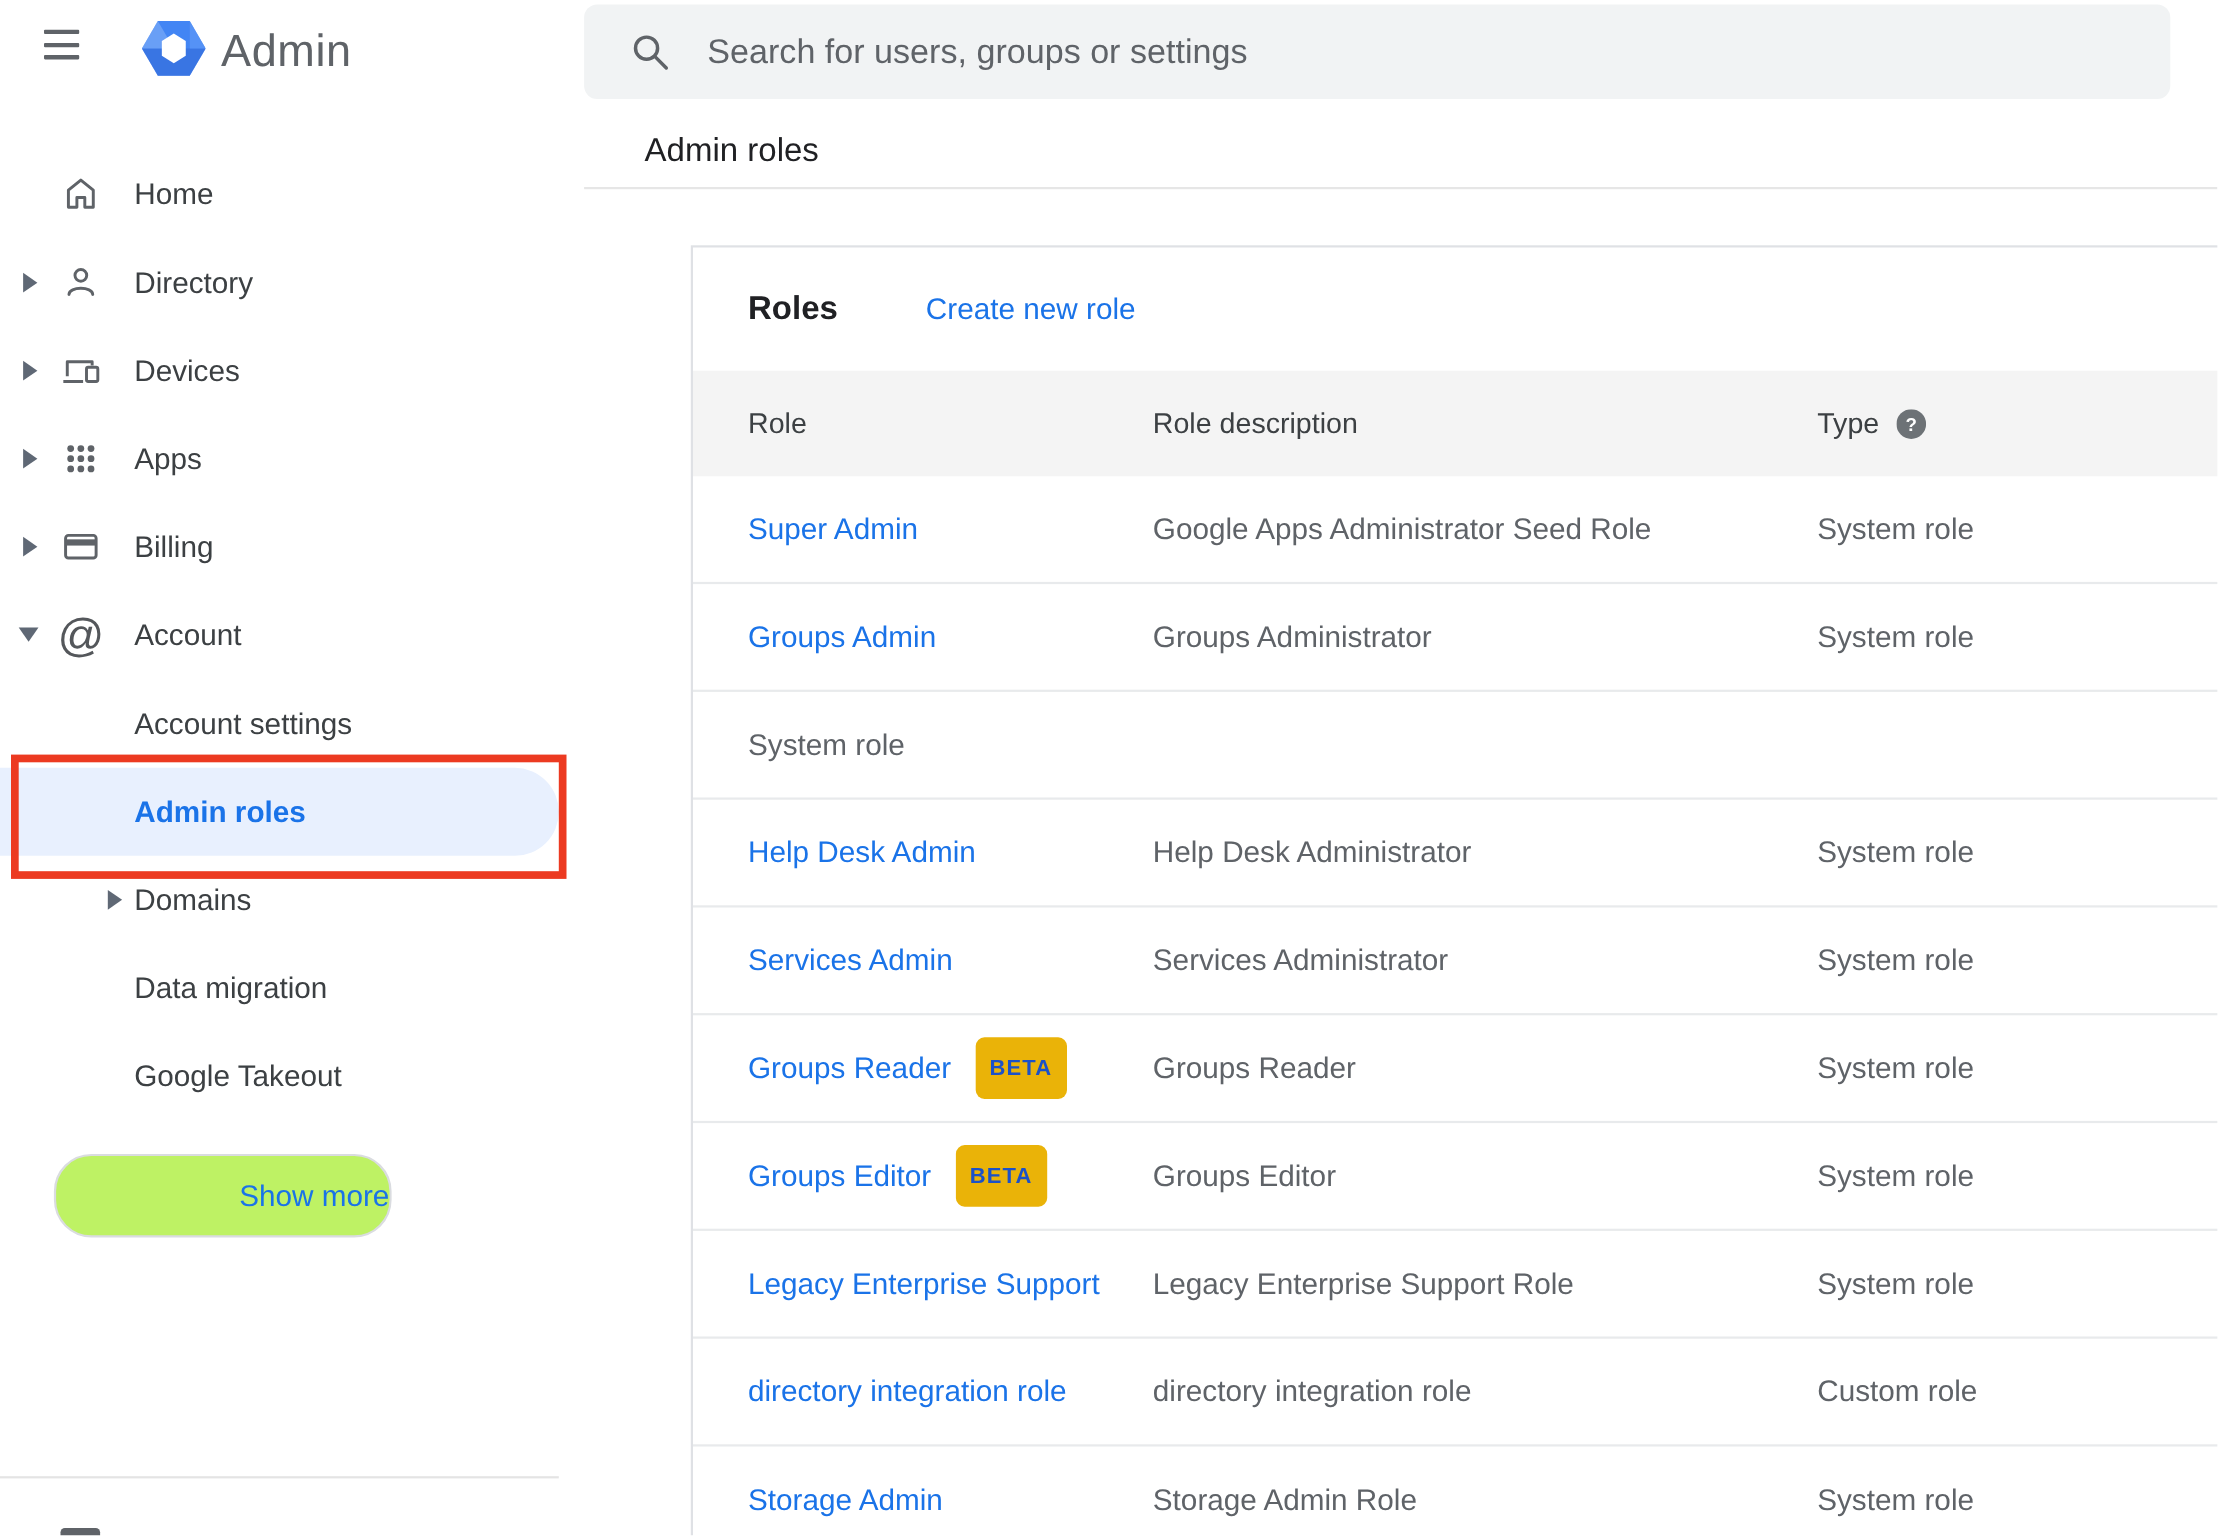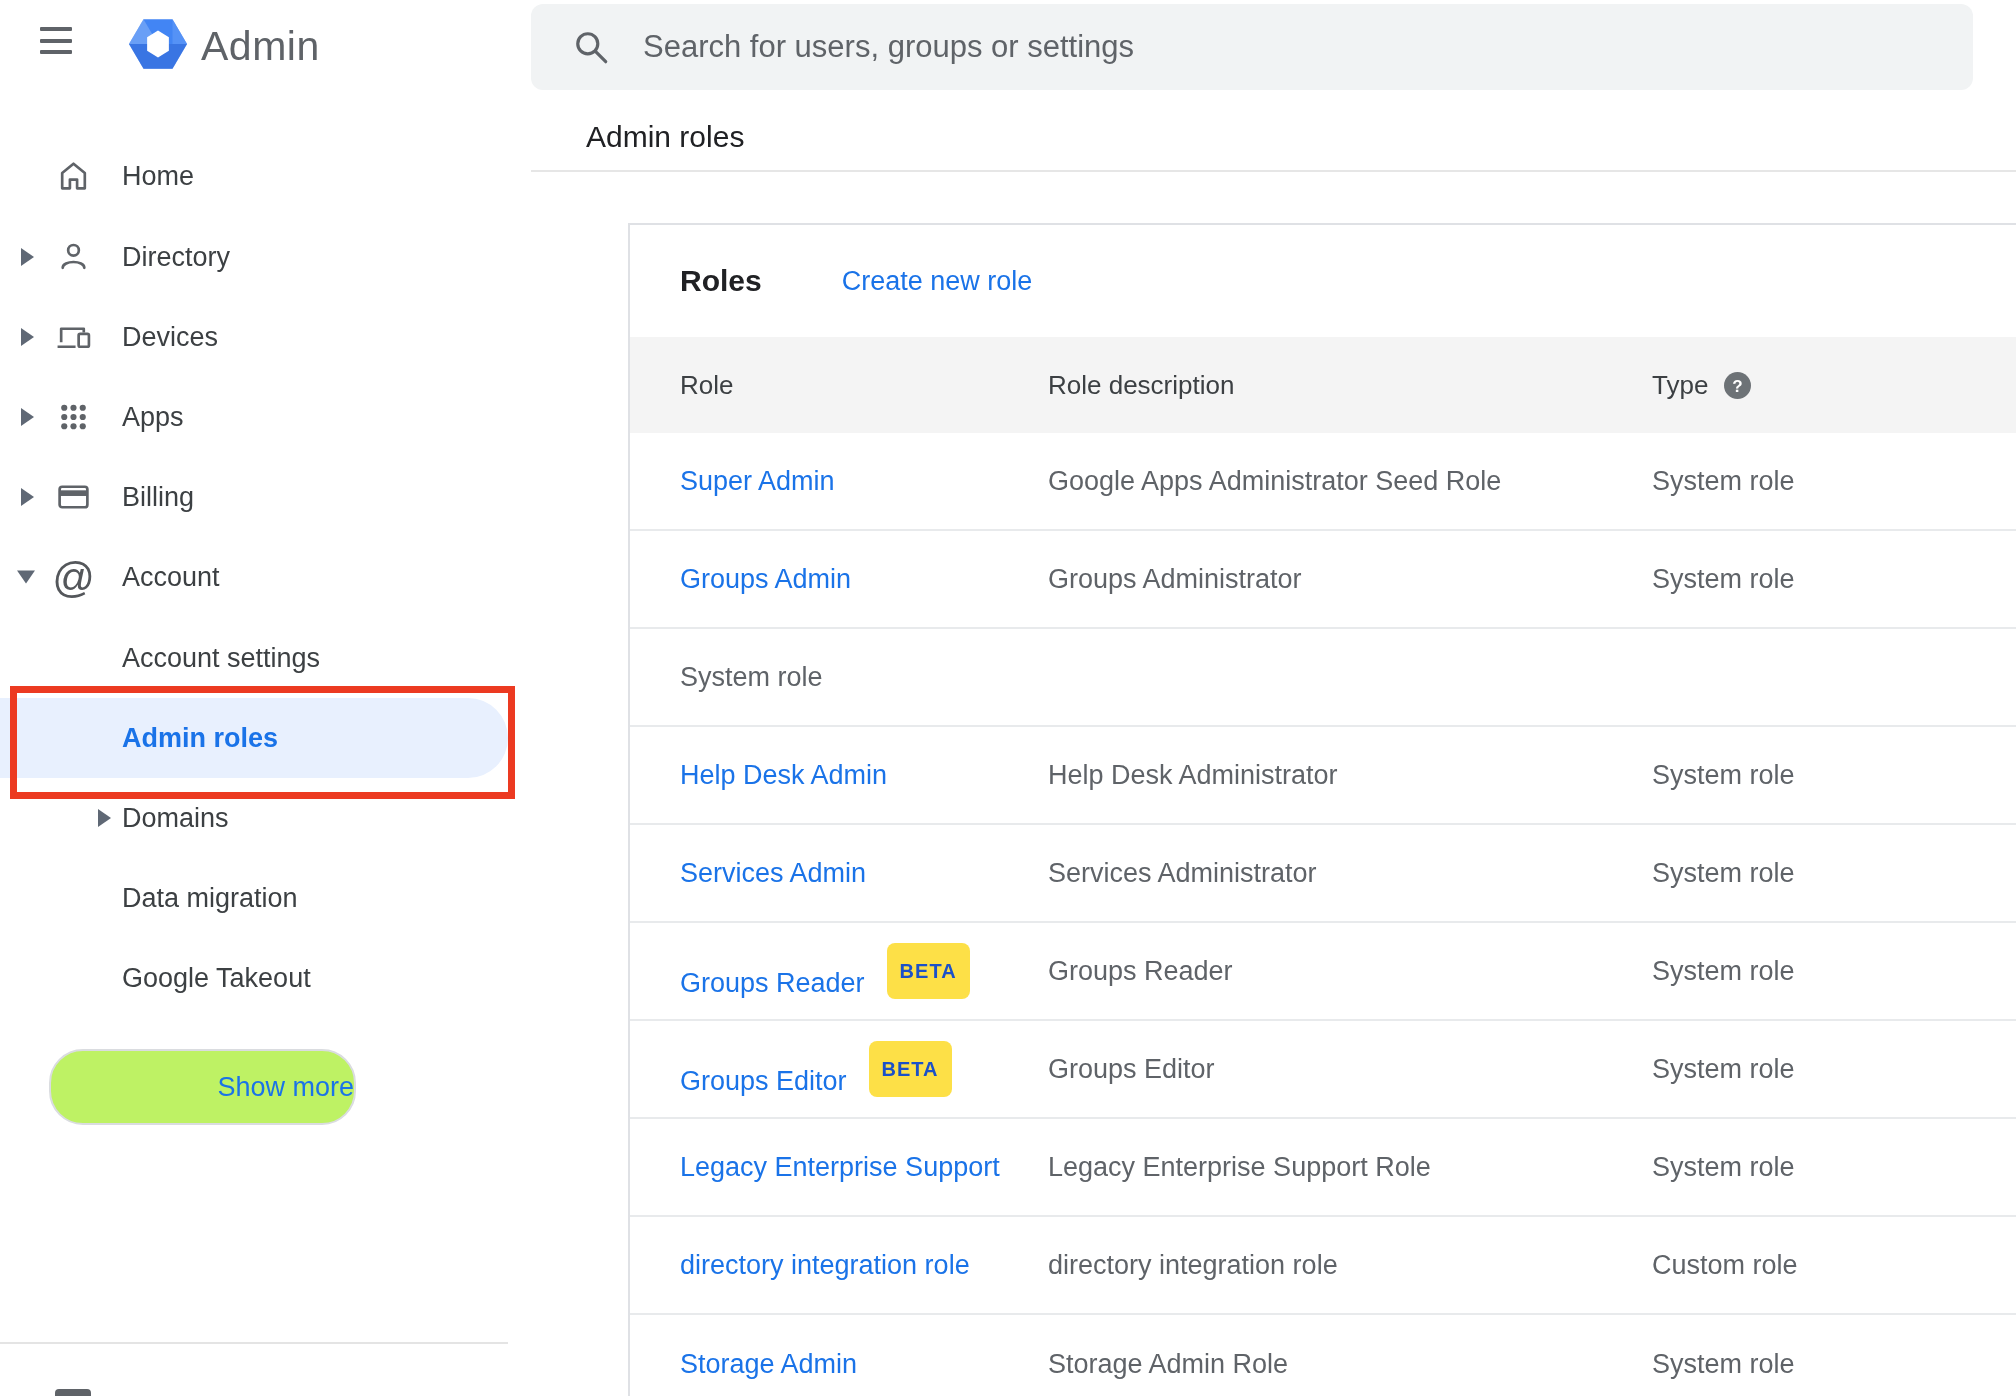--- a/index.html
+++ b/index.html
@@ -49,23 +49,23 @@
   .card { position:absolute; left:628px; top:223px; width:1392px; height:1200px;
     background:#fff; border:2px solid #dfe1e5; }
   .card-header { height:112px; display:flex; align-items:center; padding-left:50px; }
   .card-title { font-size:30px; font-weight:700; color:#202124; }
   .create-link { margin-left:80px; font-size:27px; color:#1a73e8; cursor:pointer; text-decoration:none; }
   .thead, .trow { display:grid; grid-template-columns:368px 604px auto; padding-left:50px; align-items:center; }
   .thead { height:96px; background:#f4f4f4; font-size:26px; color:#3c4043; }
   .th-type { display:flex; align-items:center; gap:16px; }
   .trow { height:98px; border-bottom:2px solid #e8eaec; font-size:27px; }
   .trow:last-child { border-bottom:none; }
-  .role-cell { display:flex; align-items:flex-end; gap:22px; }
+  .role-cell { display:flex; align-items:center; gap:22px; }
   .role-link { color:#1a73e8; cursor:pointer; text-decoration:none; white-space:nowrap; }
-  .beta-badge { background:#fde047; color:#1b51c8; font-size:20px; font-weight:700; letter-spacing:1px;
+  .beta-badge { background:#eab308; color:#1b51c8; font-size:20px; font-weight:700; letter-spacing:1px;
     padding:18px 13px; border-radius:8px; line-height:1; }
   .desc-cell, .type-cell { color:#5f6368; }
   .help-icon { cursor:pointer; display:block; }
 </style>
 </head>
 <body>
 
 <div id="screen">
 
   <div class="hamburger">

